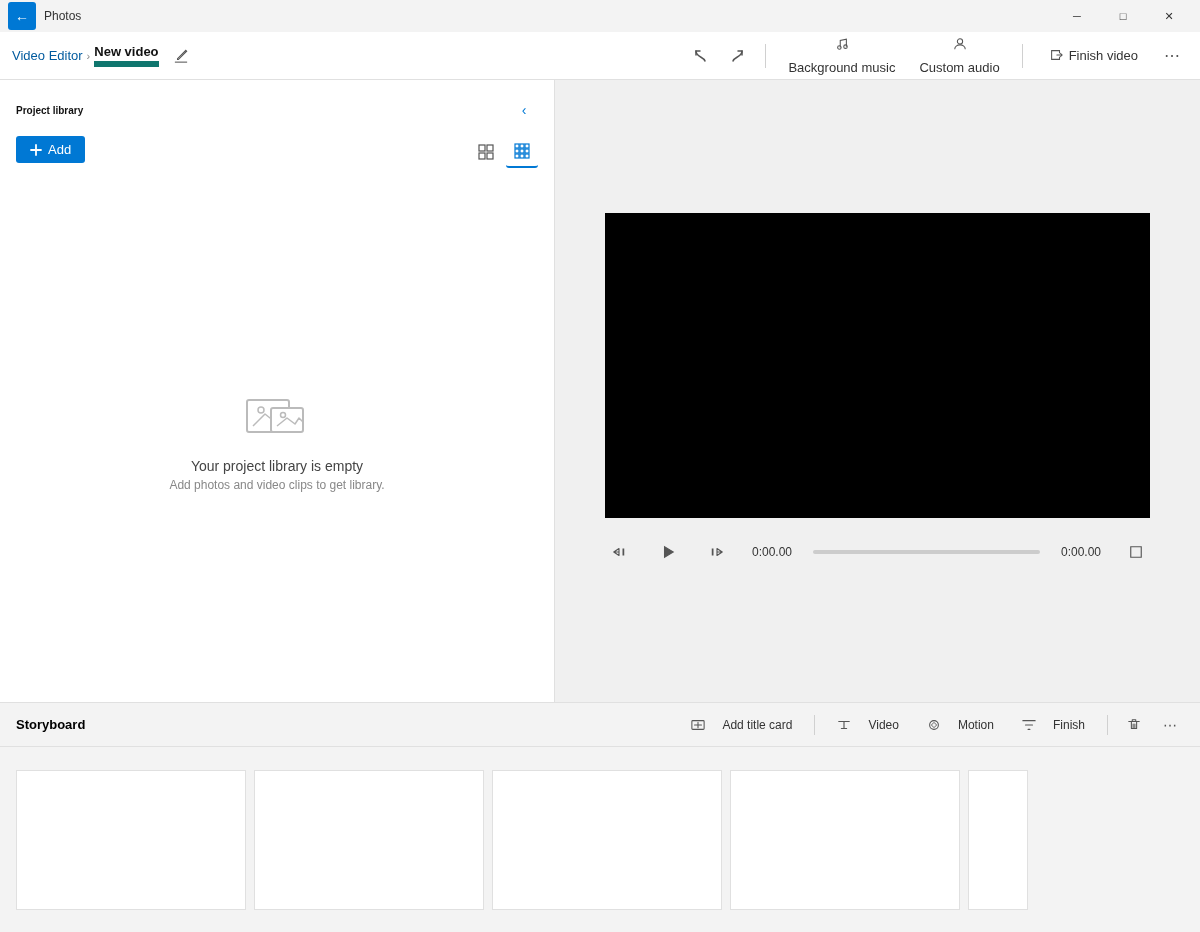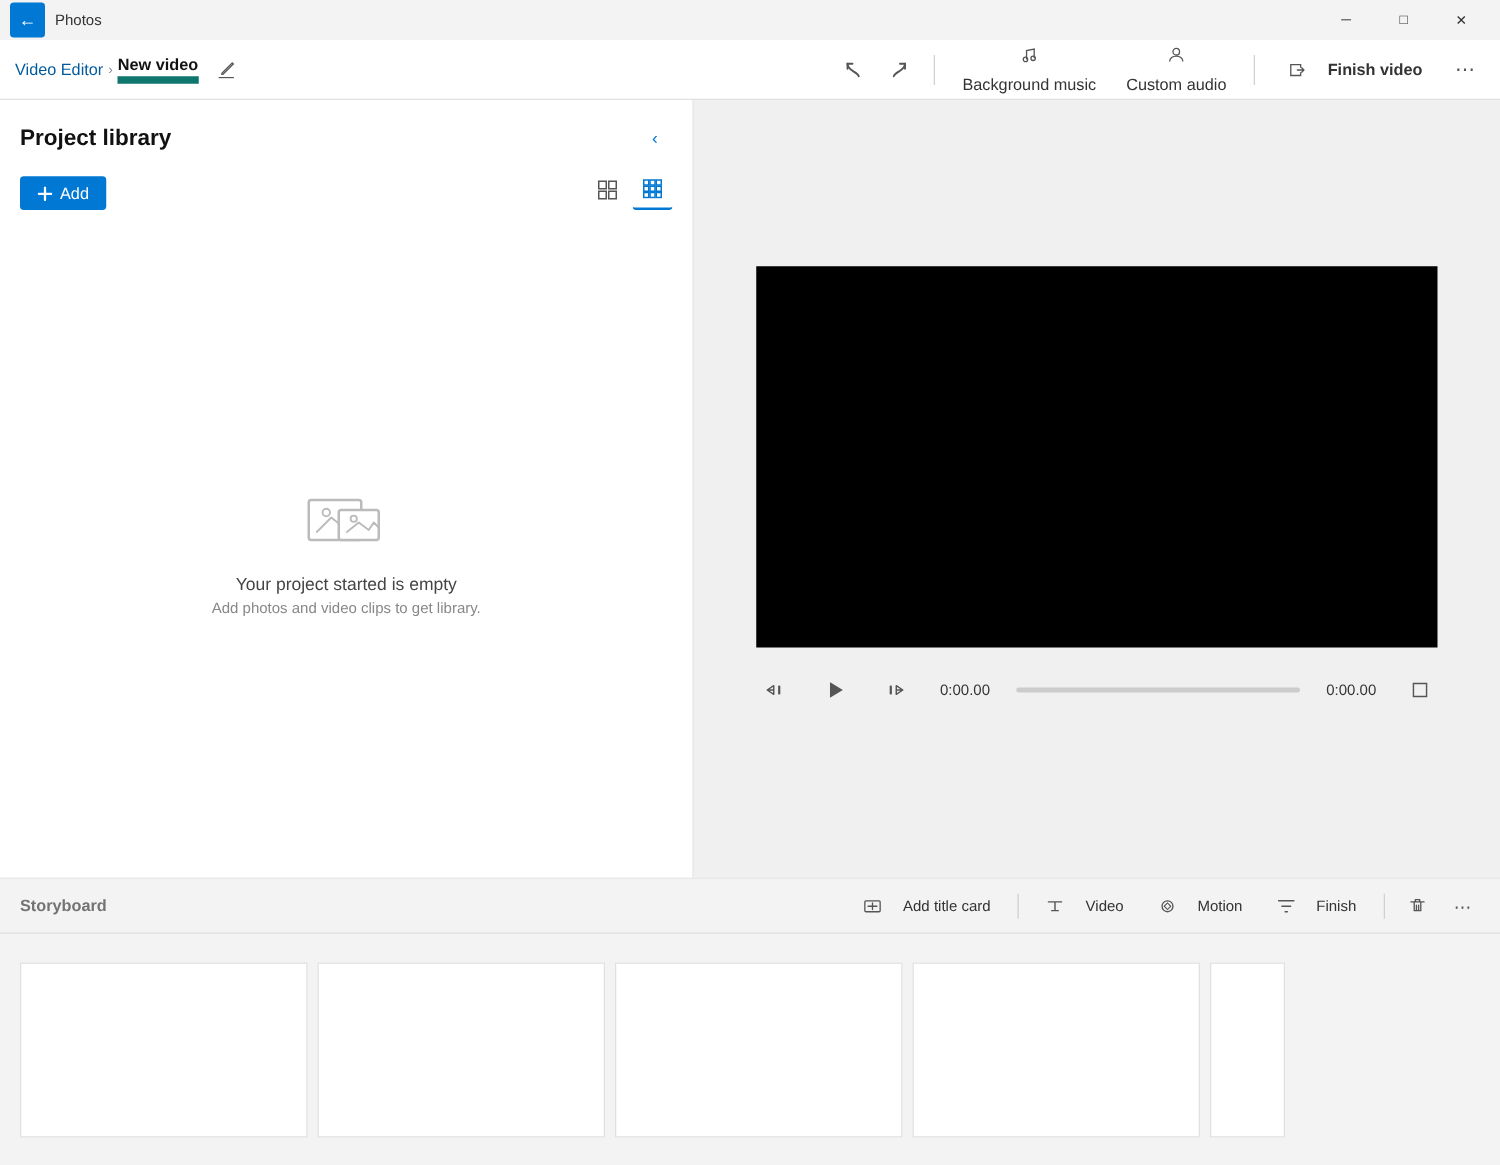--- a/index.html
+++ b/index.html
@@ -91,28 +91,27 @@
       padding: 5px 10px;
       border: none; background: transparent;
       cursor: pointer;
       border-radius: 3px;
       font-size: 13px;
       color: #333;
       flex-direction: column;
     }
     .toolbar-action-btn .icon { font-size: 14px; color: #555; }
     .finish-video-btn {
-      display: flex; align-items: flex-end; gap: 18px;
+      display: flex; align-items: flex-start; gap: 6px;
       padding: 5px 14px;
       border: none; background: transparent;
       cursor: pointer;
       border-radius: 3px;
       font-size: 13px;
       color: #333;
-      font-weight: bold;
     }
     .undo-redo-btn {
       width: 32px; height: 32px;
       border: none; background: transparent;
       cursor: pointer;
       border-radius: 3px;
       display: flex; align-items: center; justify-content: center;
       font-size: 16px;
       color: #555;
     }
@@ -142,36 +141,36 @@
       flex-direction: column;
       height: 100%;
     }
     .library-header {
       display: flex;
       align-items: center;
       padding: 16px 16px 8px 16px;
       justify-content: space-between;
     }
     .library-title {
-      font-size: 18px;
+      font-size: 10px;
       font-weight: 600;
       color: #111;
     }
     .library-collapse-btn {
       width: 28px; height: 28px;
       border: none; background: transparent;
       cursor: pointer;
       display: flex; align-items: center; justify-content: center;
       color: #0078d4;
       font-size: 14px;
       border-radius: 3px;
     }
     .library-toolbar {
       display: flex;
-      align-items: flex-end;
+      align-items: flex-start;
       padding: 4px 16px 12px 16px;
       gap: 13px;
       justify-content: space-between;
     }
     .add-btn {
       display: flex; align-items: center; gap: 6px;
       padding: 6px 14px;
       background: #0078d4;
       color: white;
       border: none;
@@ -282,21 +281,21 @@
       display: flex;
       align-items: center;
       padding: 0 16px;
       background: #f3f3f3;
       border-bottom: 1px solid #e0e0e0;
       gap: 8px;
     }
     .storyboard-title {
       font-size: 13px;
       font-weight: 600;
-      color: #737373;
+      color: #000000;
       margin-right: auto;
     }
     .storyboard-divider {
       width: 1px; height: 20px;
       background: #d0d0d0;
       margin: 0 4px;
     }
     .storyboard-action-btn {
       display: flex; align-items: center; gap: 17px;
       padding: 4px 10px;
@@ -461,21 +460,21 @@
       <div style="margin-bottom:12px;">
         <svg width="64" height="52" viewBox="0 0 64 52" fill="none">
           <rect x="2" y="10" width="42" height="32" rx="2" stroke="#bbb" stroke-width="2" fill="none"></rect>
           <path d="M8 36 L20 24 L30 32 L38 22 L46 30" stroke="#bbb" stroke-width="1.5" stroke-linejoin="round" fill="none"></path>
           <circle cx="16" cy="20" r="3" stroke="#bbb" stroke-width="1.5" fill="none"></circle>
           <rect x="26" y="18" width="32" height="24" rx="2" stroke="#bbb" stroke-width="2" fill="white"></rect>
           <path d="M32 36 L42 28 L50 34 L54 28 L58 32" stroke="#bbb" stroke-width="1.5" stroke-linejoin="round" fill="none"></path>
           <circle cx="38" cy="25" r="2.5" stroke="#bbb" stroke-width="1.5" fill="none"></circle>
         </svg>
       </div>
-      <span class="empty-text">Your project started is empty</span>
+      <span class="empty-text">Your project library is empty</span>
       <span class="empty-subtext">Add photos and video clips to get library.</span>
     </div>
   </div>
 
   <div class="video-preview">
     <div class="video-player"></div>
     <div class="video-controls">
       <button class="ctrl-btn">
         <svg width="14" height="14" viewBox="0 0 16 16">
           <path d="M2 8h6M8 8V4l-6 4 6 4V8z" stroke="#555" stroke-width="1.3" fill="none" stroke-linejoin="round"></path>

